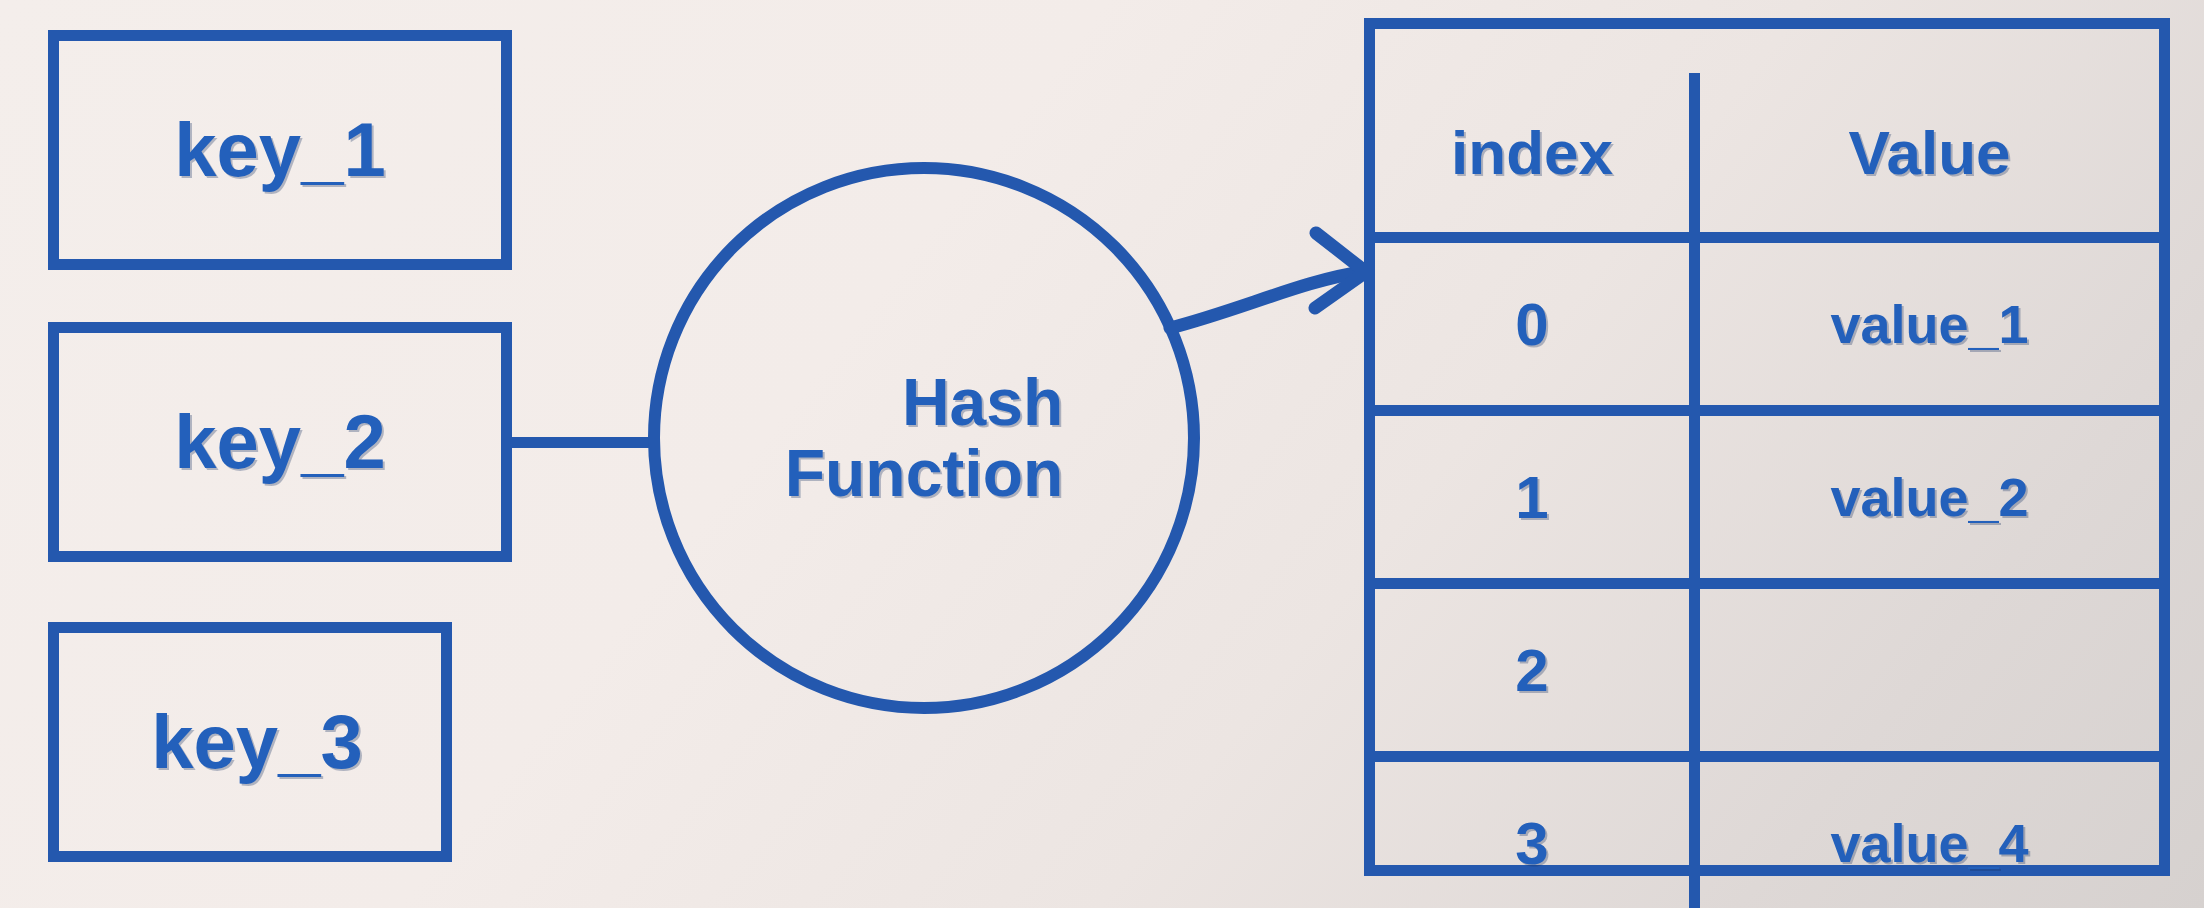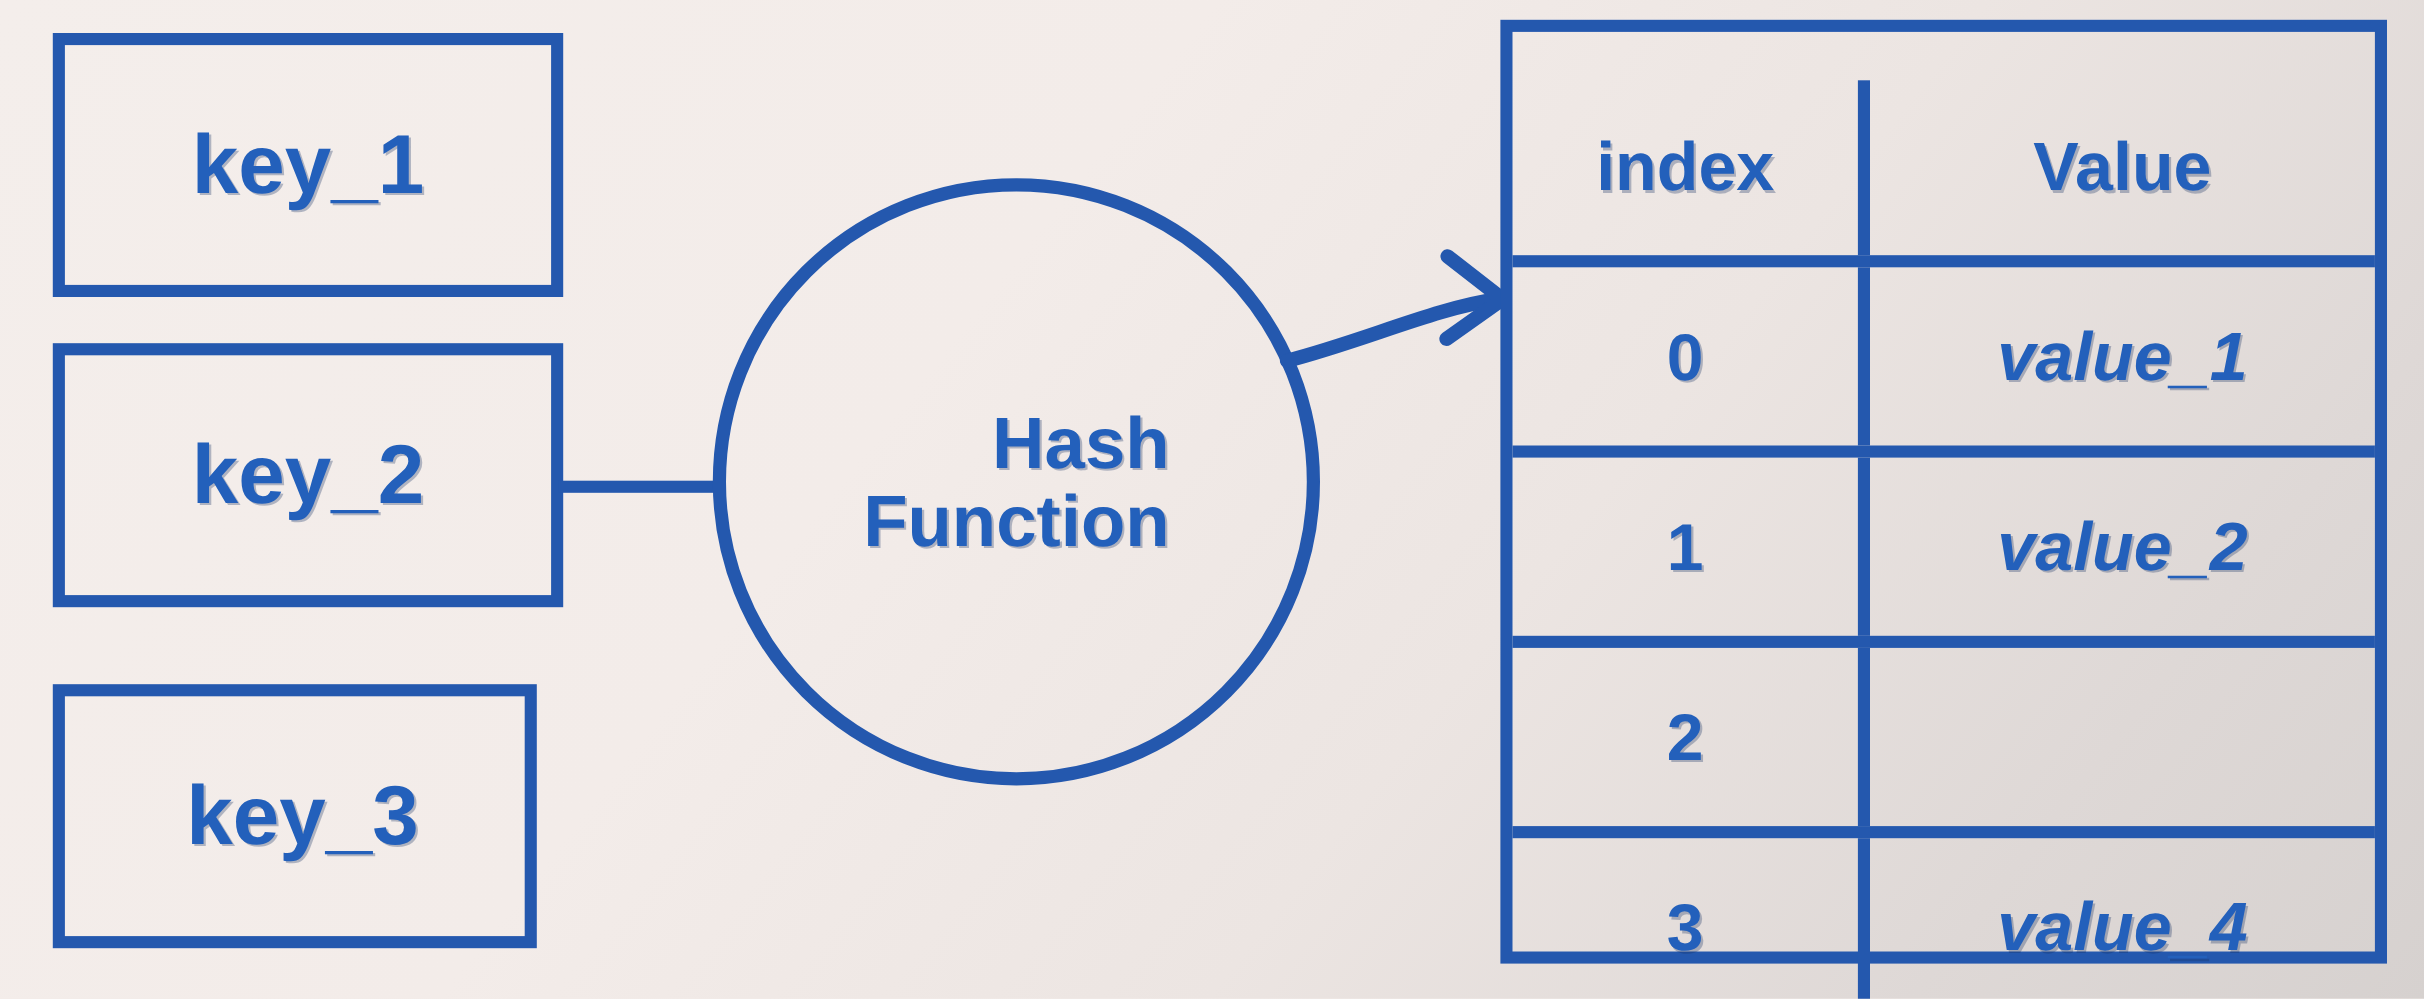--- a/index.html
+++ b/index.html
@@ -41,22 +41,22 @@
     font-size: 76px;
     font-weight: bold;
     color: #2360bb;
     letter-spacing: 0px;
     line-height: 1;
     white-space: nowrap;
     text-shadow: 2px 2px 0 rgba(20,45,95,0.30);
   }
 
   #key-box-1 { left: 48px;  top: 30px;  width: 464px; height: 240px; text-align: right; }
-  #key-box-2 { left: 48px;  top: 312px; width: 464px; height: 240px; }
-  #key-box-3 { left: 48px;  top: 622px; width: 440px; height: 240px; padding-left: 14px; }
+  #key-box-2 { left: 48px;  top: 322px; width: 464px; height: 240px; }
+  #key-box-3 { left: 48px;  top: 622px; width: 404px; height: 240px; padding-left: 14px; }
 
   
   #hash-circle {
     position: absolute;
     left: 648px;
     top: 162px;
     width: 552px;
     height: 552px;
     box-sizing: border-box;
     border: 12px solid #2458ae;
@@ -128,21 +128,21 @@
   }
   .cell-index {
     width: 325px;
     border-right: 11px solid #2458ae;
   }
   .cell-value {
     flex: 1 1 auto;
   }
   #row-header .cell { font-size: 62px; }
   .data-row .cell-index { font-size: 60px; }
-  .data-row .cell-value { font-size: 62px; font-style: italic; }
+  .data-row .cell-value { font-size: 54px; }
 </style>
 </head>
 <body>
 
 <div id="diagram">
 
   <div class="key-box" id="key-box-1">
     <span class="key-label">key_1</span>
   </div>
   <div class="key-box" id="key-box-2">

